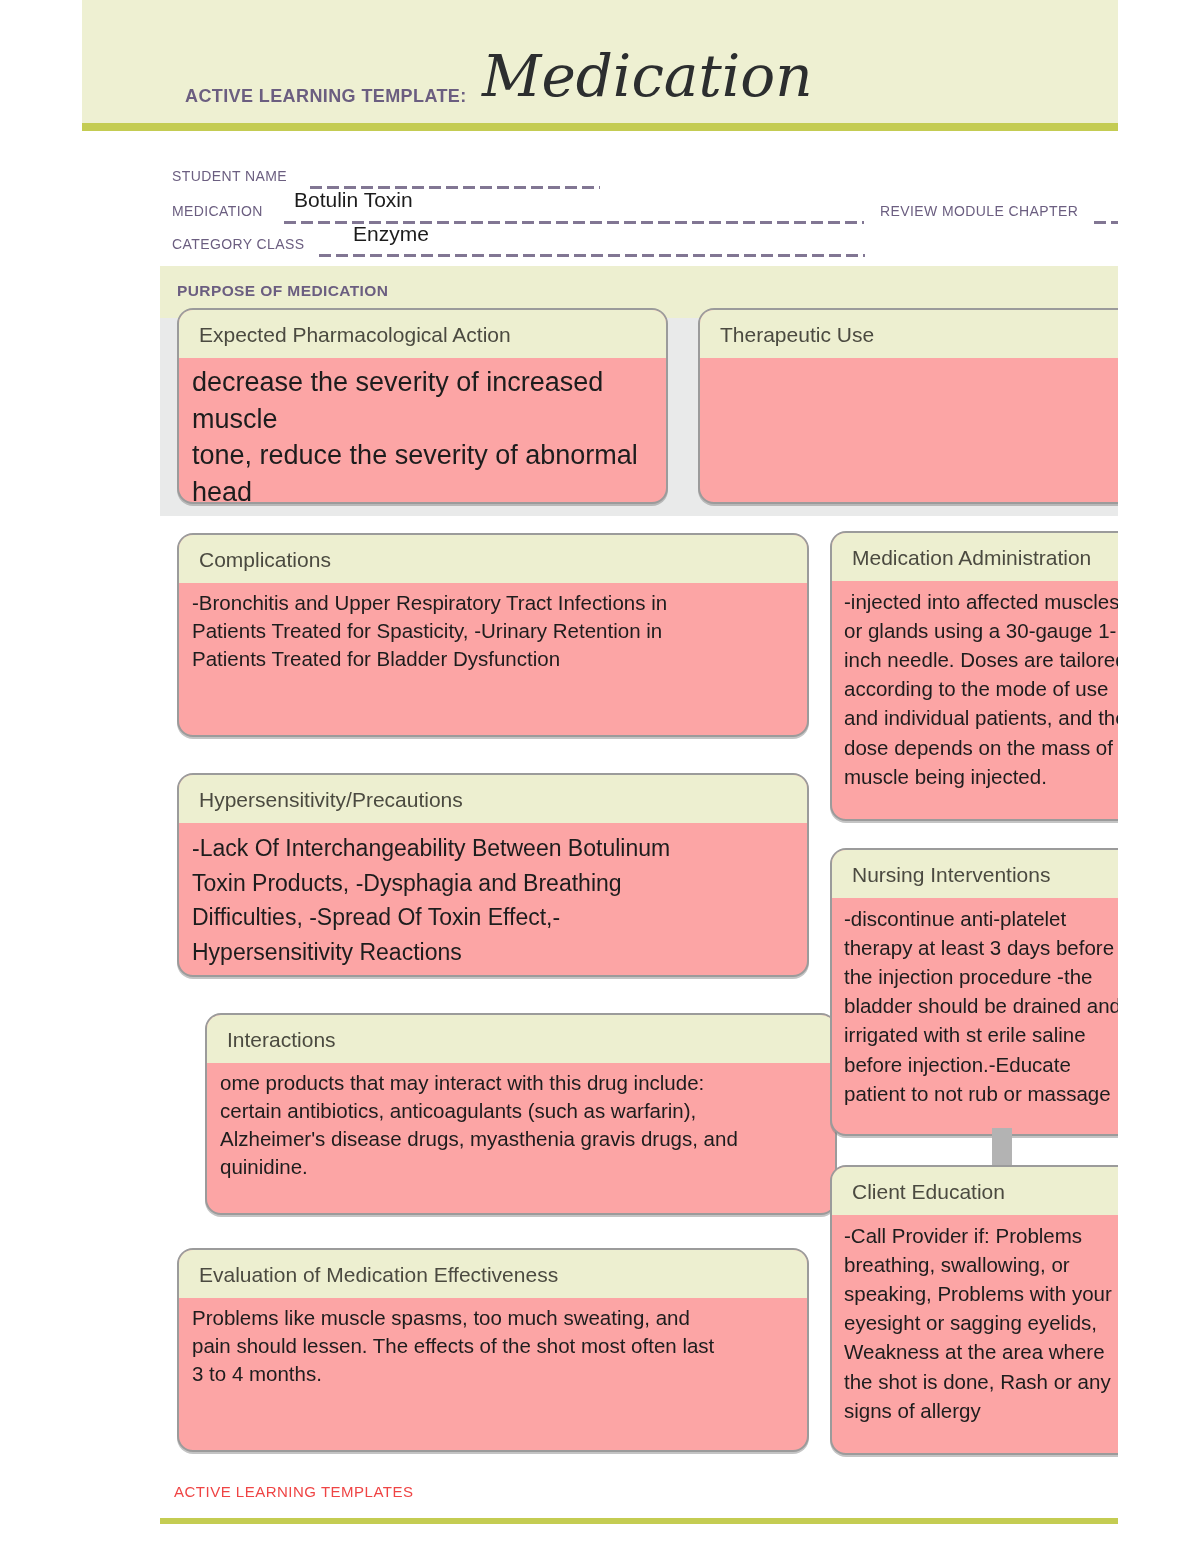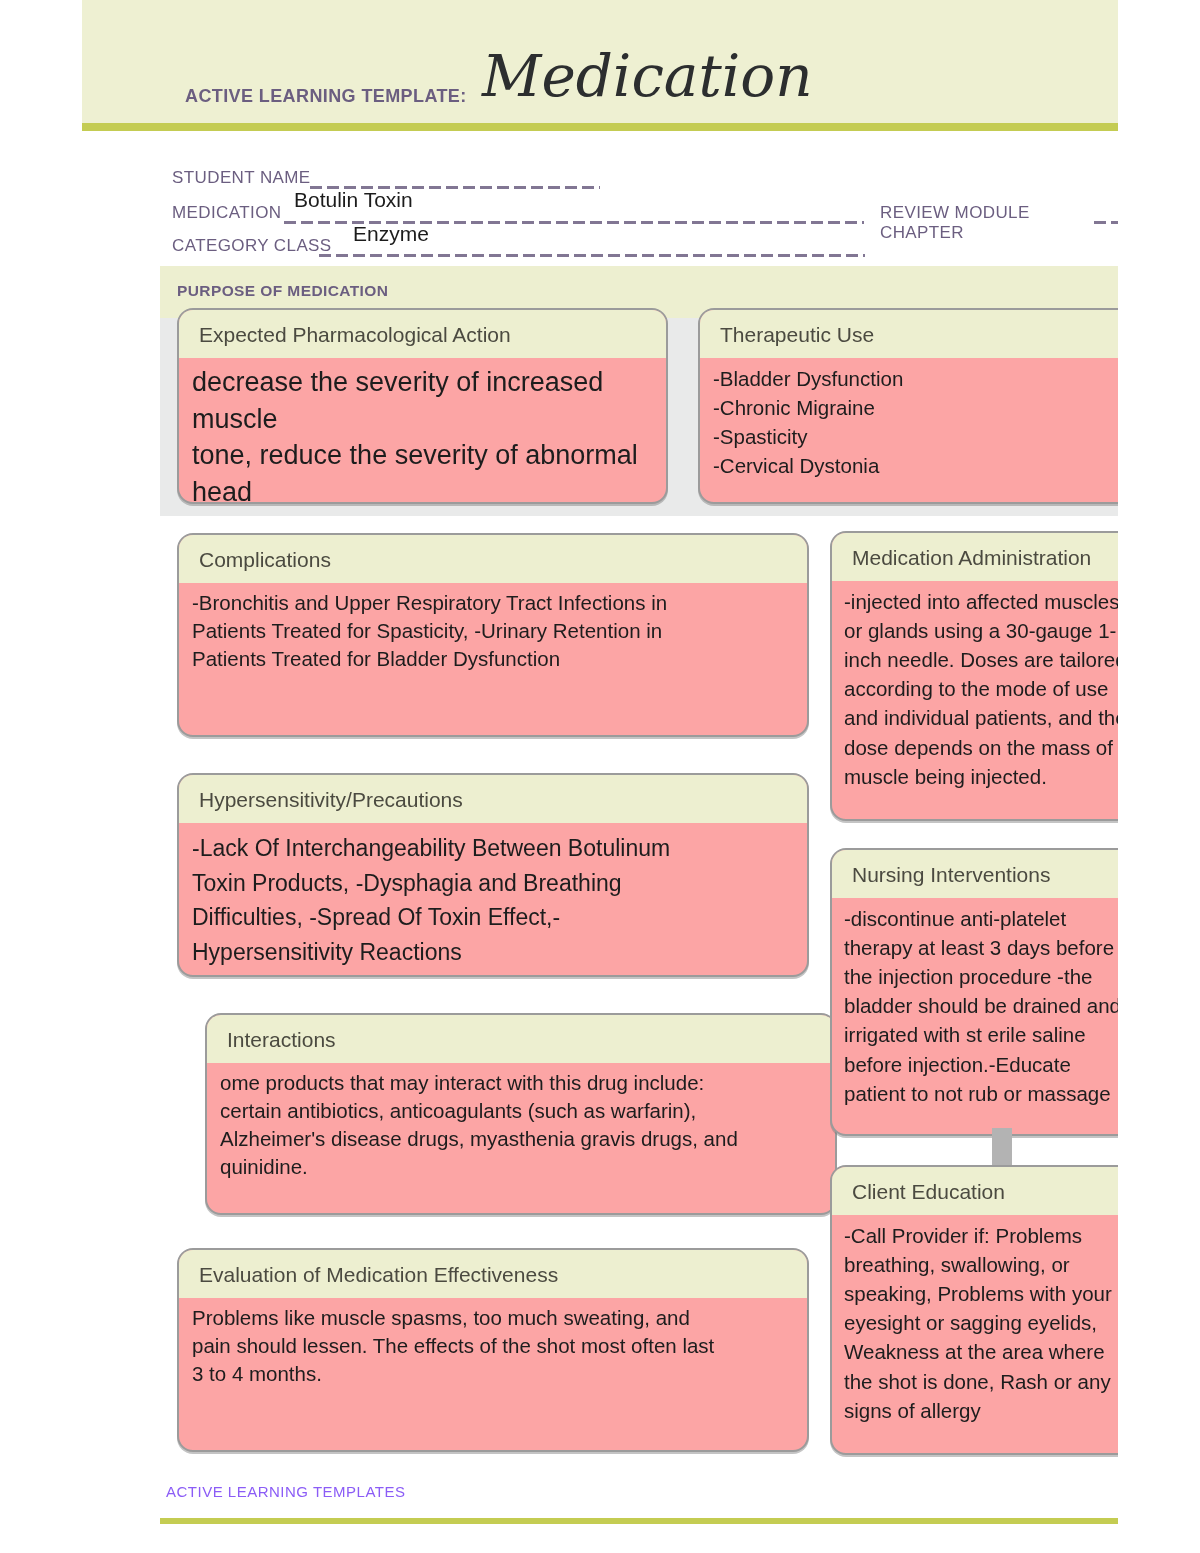--- a/index.html
+++ b/index.html
@@ -8,21 +8,21 @@
     background:#ffffff;font-family:"Liberation Sans",sans-serif;overflow:hidden;
   }
   
   .header-band{position:absolute;left:0;top:0;width:1200px;height:123px;background:#eef0d2;}
   .header-rule{position:absolute;left:0;top:123px;width:1200px;height:8px;background:#c4cc52;}
   .alt-label{position:absolute;left:103px;top:86px;font-size:18px;font-weight:bold;
     letter-spacing:.4px;color:#6b5e80;}
   .script-title{position:absolute;left:400px;top:42px;font-family:"DejaVu Serif",serif;
     font-style:italic;font-size:58px;color:#2c2e2f;}
   
-  .field-label{position:absolute;font-size:17px;letter-spacing:.4px;color:#6b5e80;}
+  .field-label{position:absolute;font-size:14px;letter-spacing:.4px;color:#6b5e80;}
   .dash-line{position:absolute;height:3px;
     background:repeating-linear-gradient(90deg,#6b5e80 0 12px,transparent 12px 17px);opacity:.85;}
   .entry{position:absolute;font-size:21px;color:#1c1c1c;}
   .entry-serif{position:absolute;font-family:"Liberation Serif",serif;font-size:19px;color:#121212;margin-left:43px;}
   
   .purpose-panel{position:absolute;left:78px;top:266px;width:1042px;height:250px;background:#e9eaea;}
   .purpose-band{position:absolute;left:78px;top:266px;width:1042px;height:52px;background:#edefd0;}
   .purpose-label{position:absolute;left:95px;top:282px;font-size:15.5px;font-weight:bold;
     letter-spacing:.4px;color:#6b5e80;}
   
@@ -39,21 +39,21 @@
   #box-contra{left:95px;top:773px;width:628px;height:200px;}
   #box-contra .box-body{font-size:23px;line-height:1.5;padding-top:8px;}
   #box-inter{left:95px;top:1013px;width:628px;height:198px;margin-left:28px;}
   #box-eval{left:95px;top:1248px;width:628px;height:200px;}
   #box-medadmin{left:748px;top:531px;width:353px;height:286px;}
   #box-nursing{left:748px;top:848px;width:353px;height:284px;}
   #box-cliented{left:748px;top:1165px;width:353px;height:286px;}
   .rightcol .box-body{font-size:20.5px;line-height:1.42;padding:6px 12px;}
   .connector{position:absolute;left:910px;top:1128px;width:20px;height:42px;background:#b3b3b3;}
   
-  .footer-label{position:absolute;left:84px;top:1483px;font-size:15px;letter-spacing:.5px;color:#8b5cf6;}
+  .footer-label{position:absolute;left:92px;top:1483px;font-size:15px;letter-spacing:.5px;color:#ef4444;}
   .footer-rule{position:absolute;left:78px;top:1518px;width:1114px;height:6px;background:#c4cc52;}
 </style>
 </head>
 <body>
 
 <div class="page">
 
   <div class="header-band"></div>
   <div class="alt-label">ACTIVE LEARNING TEMPLATE:</div>
   <div class="script-title">Medication</div>
@@ -85,24 +85,20 @@
     </div>
     <div class="box-body">decrease the severity of increased muscle
 tone, reduce the severity of abnormal head
 position and neck pain</div>
   </div>
 
   <div class="box" id="box-tu">
     <div class="box-header">
       <span class="box-title">Therapeutic Use</span>
     </div>
-    <div class="box-body">-Bladder Dysfunction
--Chronic Migraine
--Spasticity
--Cervical Dystonia</div>
   </div>
 
   <div class="box" id="box-comp">
     <div class="box-header">
       <span class="box-title">Complications</span>
     </div>
     <div class="box-body">-Bronchitis and Upper Respiratory Tract Infections in
 Patients Treated for Spasticity, -Urinary Retention in
 Patients Treated for Bladder Dysfunction</div>
   </div>

